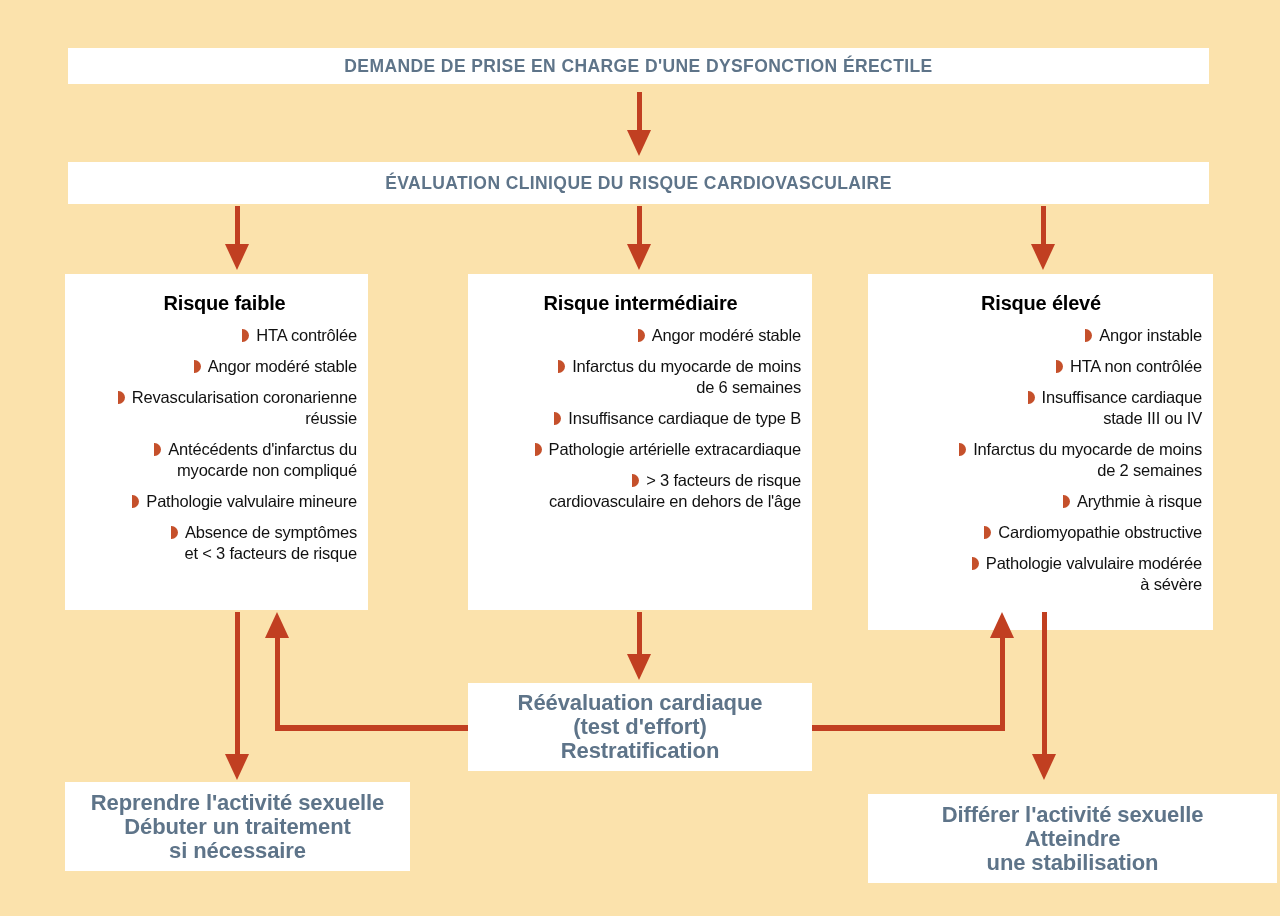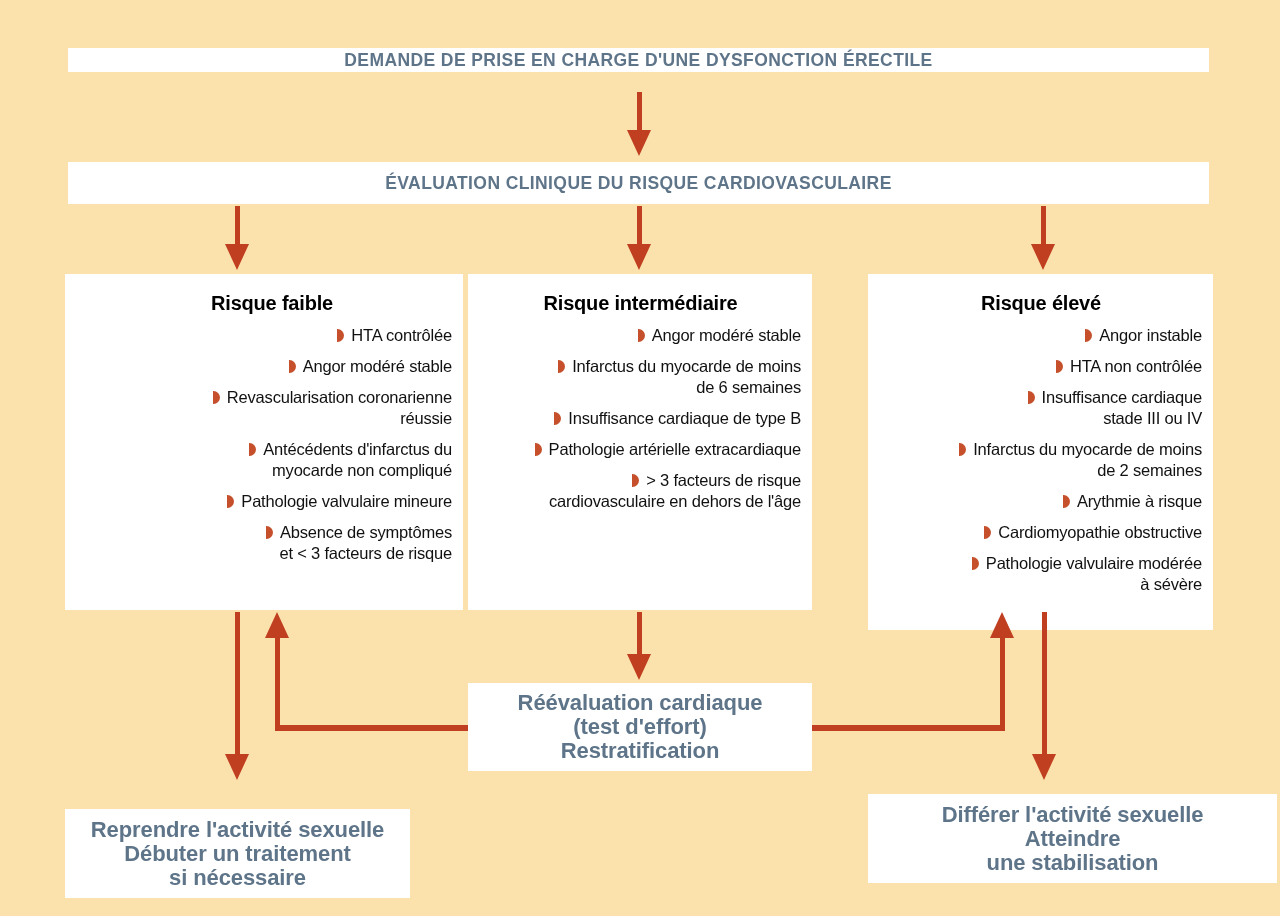--- a/index.html
+++ b/index.html
@@ -63,21 +63,21 @@
     border-left:12px solid transparent;border-right:12px solid transparent;
     border-bottom:26px solid var(--arrow,#C13F21);
   }
   .hline{position:absolute;height:6px;background:var(--arrow,#C13F21);}
 </style>
 </head>
 <body>
 
 <div class="canvas">
 
-  <div class="whitebox banner" style="left:68px;top:48px;width:1141px;height:24px;">DEMANDE DE PRISE EN CHARGE D'UNE DYSFONCTION ÉRECTILE</div>
+  <div class="whitebox banner" style="left:68px;top:48px;width:1141px;height:36px;">DEMANDE DE PRISE EN CHARGE D'UNE DYSFONCTION ÉRECTILE</div>
 
   <div class="arrow-down" style="left:627px;top:92px;height:64px;">
     <div class="shaft"></div>
     <div class="head"></div>
   </div>
 
   <div class="whitebox banner" style="left:68px;top:162px;width:1141px;height:42px;">ÉVALUATION CLINIQUE DU RISQUE CARDIOVASCULAIRE</div>
 
   <div class="arrow-down" style="left:225px;top:206px;height:64px;">
     <div class="shaft"></div>
@@ -85,21 +85,21 @@
   </div>
   <div class="arrow-down" style="left:627px;top:206px;height:64px;">
     <div class="shaft"></div>
     <div class="head"></div>
   </div>
   <div class="arrow-down" style="left:1031px;top:206px;height:64px;">
     <div class="shaft"></div>
     <div class="head"></div>
   </div>
 
-  <div class="whitebox riskbox" style="left:65px;top:274px;width:398px;height:336px;padding-left:27px;">
+  <div class="whitebox riskbox" style="left:65px;top:274px;width:303px;height:336px;padding-left:27px;">
     <div class="risk-title">Risque faible</div>
     <div>
 
         <div class="item"><span class="bullet"></span><span class="item-text">HTA contrôlée</span></div>
 
         <div class="item"><span class="bullet"></span><span class="item-text">Angor modéré stable</span></div>
 
         <div class="item"><span class="bullet"></span><span class="item-text">Revascularisation coronarienne
 réussie</span></div>
 
@@ -178,20 +178,20 @@
   <div class="hline" style="left:812px;top:725px;width:193px;"></div>
   <div class="arrow-up" style="left:990px;top:612px;height:119px;">
     <div class="shaft"></div>
     <div class="head"></div>
   </div>
 
   <div class="whitebox centerbox" style="left:468px;top:683px;width:344px;height:88px;">Réévaluation cardiaque
 (test d'effort)
 Restratification</div>
 
-  <div class="whitebox centerbox" style="left:65px;top:782px;width:345px;height:89px;margin-top:27px;">Reprendre l'activité sexuelle
+  <div class="whitebox centerbox" style="left:65px;top:782px;width:345px;height:89px;">Reprendre l'activité sexuelle
 Débuter un traitement
 si nécessaire</div>
   <div class="whitebox centerbox" style="left:868px;top:794px;width:409px;height:89px;">Différer l'activité sexuelle
 Atteindre
 une stabilisation</div>
 
 </div>
 
 </body></html>

